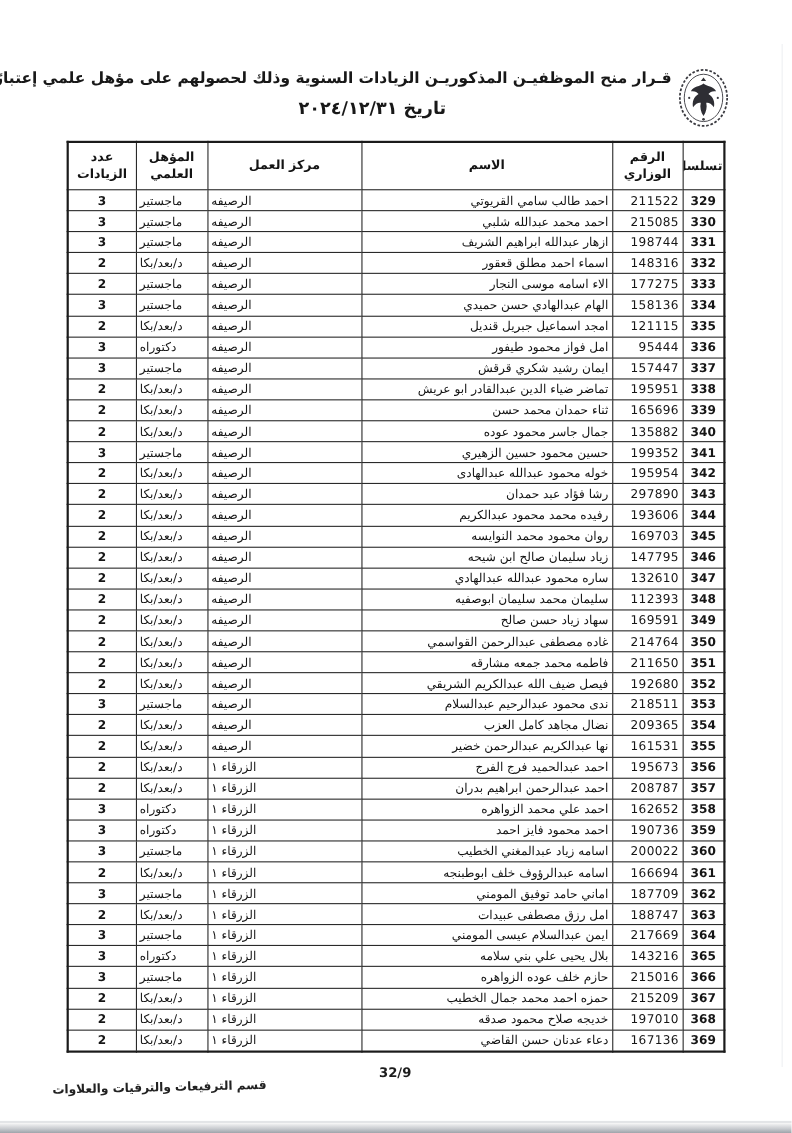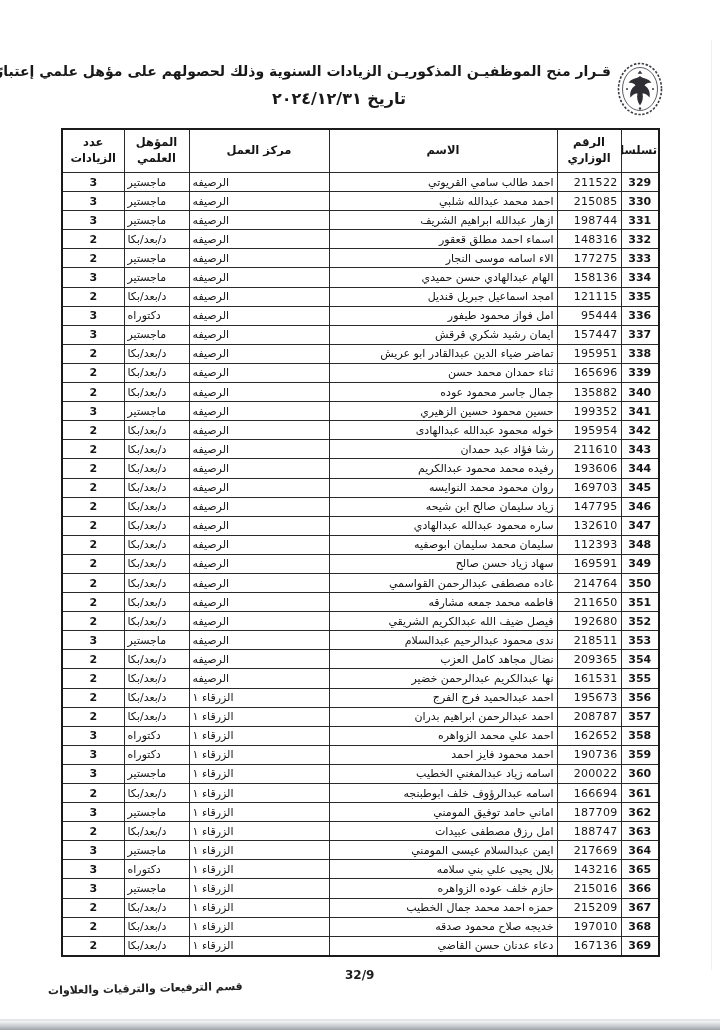--- a/index.html
+++ b/index.html
@@ -244,21 +244,21 @@
     <td class="c-serial">342</td>
     <td class="c-min">195954</td>
     <td class="c-name">خوله محمود عبدالله عبدالهادى</td>
     <td class="c-work">الرصيفه</td>
     <td class="c-qual">د/بعد/بكا</td>
     <td class="c-inc">2</td>
   </tr>
 
   <tr>
     <td class="c-serial">343</td>
-    <td class="c-min">211610</td>
+    <td class="c-min">297890</td>
     <td class="c-name">رشا فؤاد عبد حمدان</td>
     <td class="c-work">الرصيفه</td>
     <td class="c-qual">د/بعد/بكا</td>
     <td class="c-inc">2</td>
   </tr>
 
   <tr>
     <td class="c-serial">344</td>
     <td class="c-min">193606</td>
     <td class="c-name">رفيده محمد محمود عبدالكريم</td>

